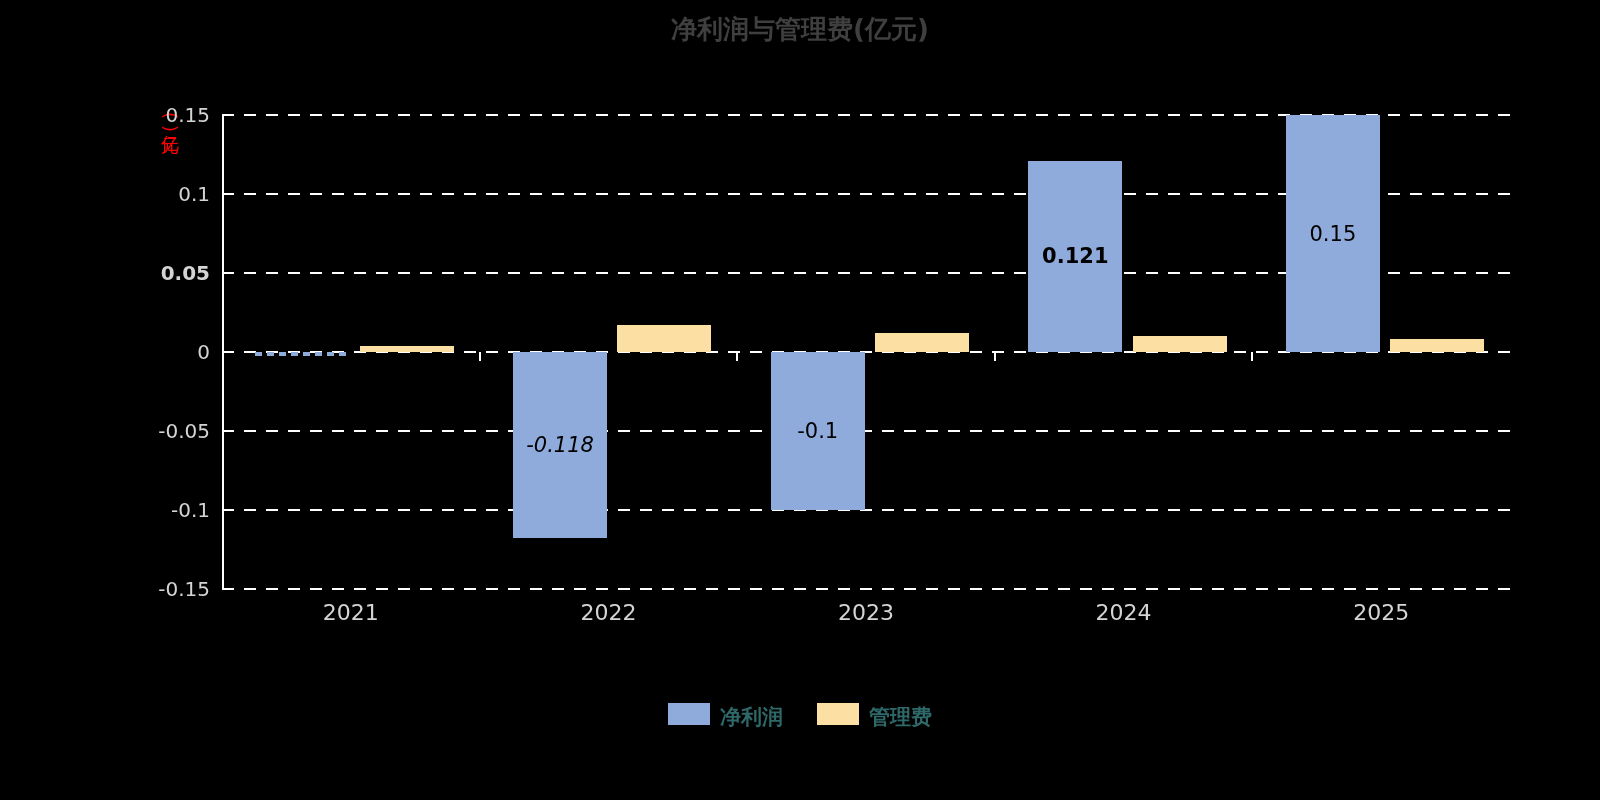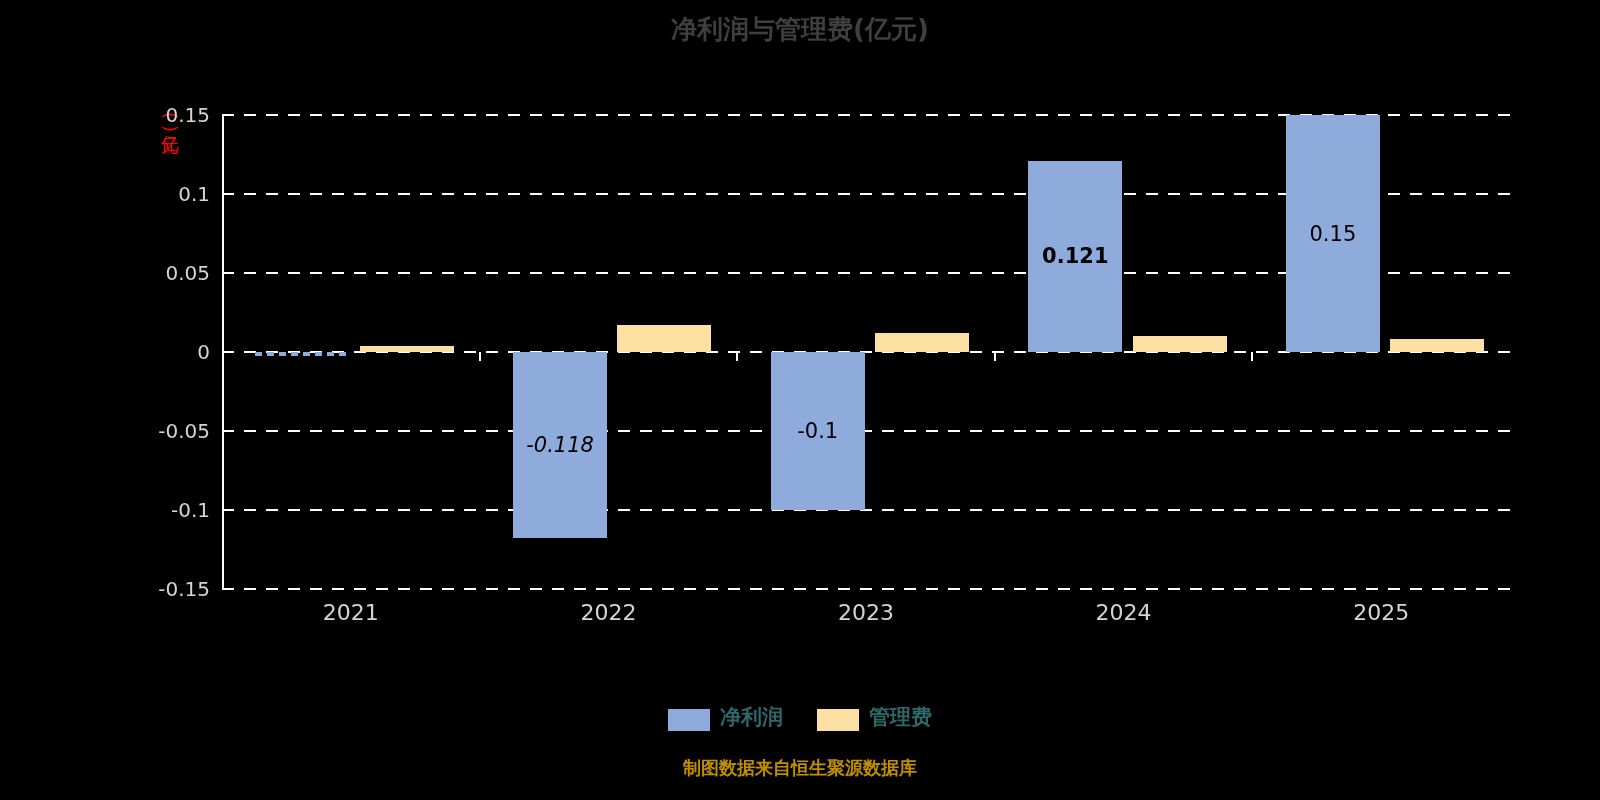--- a/index.html
+++ b/index.html
@@ -39,37 +39,37 @@
     position:absolute;display:flex;align-items:center;justify-content:center;
     z-index:1;
   }
   .bar-label{font-size:21px;color:var(--barlabel);white-space:nowrap;}
   .xlabels{position:absolute;left:222px;top:600px;width:1288px;display:flex;align-items:flex-end;}
   .xtick{flex:1;text-align:center;font-size:22px;color:var(--tick);}
   .legend{
     position:absolute;top:703px;left:0;width:100%;
     display:flex;justify-content:center;align-items:center;gap:34px;
   }
-  .legend-item{display:flex;align-items:flex-end;gap:10px;font-size:21px;color:var(--legendtext);font-weight:bold;}
+  .legend-item{display:flex;align-items:flex-start;gap:10px;font-size:21px;color:var(--legendtext);font-weight:bold;}
   .swatch{width:42px;height:22px;display:inline-block;}
   .footer{
     position:absolute;top:756px;left:0;width:100%;text-align:center;
     font-size:18px;font-weight:bold;color:var(--footer);
   }
 </style>
 </head>
 <body>
 
 <div class="stage">
   <div class="title">净利润与管理费(亿元)</div>
   <div class="y-unit">(亿元)</div>
   <div class="ylabels">
       <div class="ytick" style="top: 0%;">0.15</div>
       <div class="ytick" style="top: 16.6667%;">0.1</div>
-      <div class="ytick" style="top: 33.3333%;">0.05</div>
+      <div class="ytick" style="top: 33.3333%; font-weight: bold;">0.05</div>
       <div class="ytick" style="top: 50%;">0</div>
       <div class="ytick" style="top: 66.6667%;">-0.05</div>
       <div class="ytick" style="top: 83.3333%;">-0.1</div>
       <div class="ytick" style="top: 100%;">-0.15</div>
     </div>
   <div class="plot">
     <div class="y-axis-line"></div>
   <div class="gridline" style="top: 0%;"></div>
       <div class="gridline" style="top: 16.6667%;"></div>
       <div class="gridline" style="top: 33.3333%;"></div>
@@ -120,14 +120,13 @@
   <div class="legend">
     <div class="legend-item">
       <span class="swatch" style="background: rgb(143, 171, 219);"></span>
       <span>净利润</span>
     </div>
     <div class="legend-item">
       <span class="swatch" style="background: rgb(251, 223, 163);"></span>
       <span>管理费</span>
     </div>
   </div>
-  <div class="footer">制图数据来自恒生聚源数据库</div>
 </div>
 
 </body></html>

